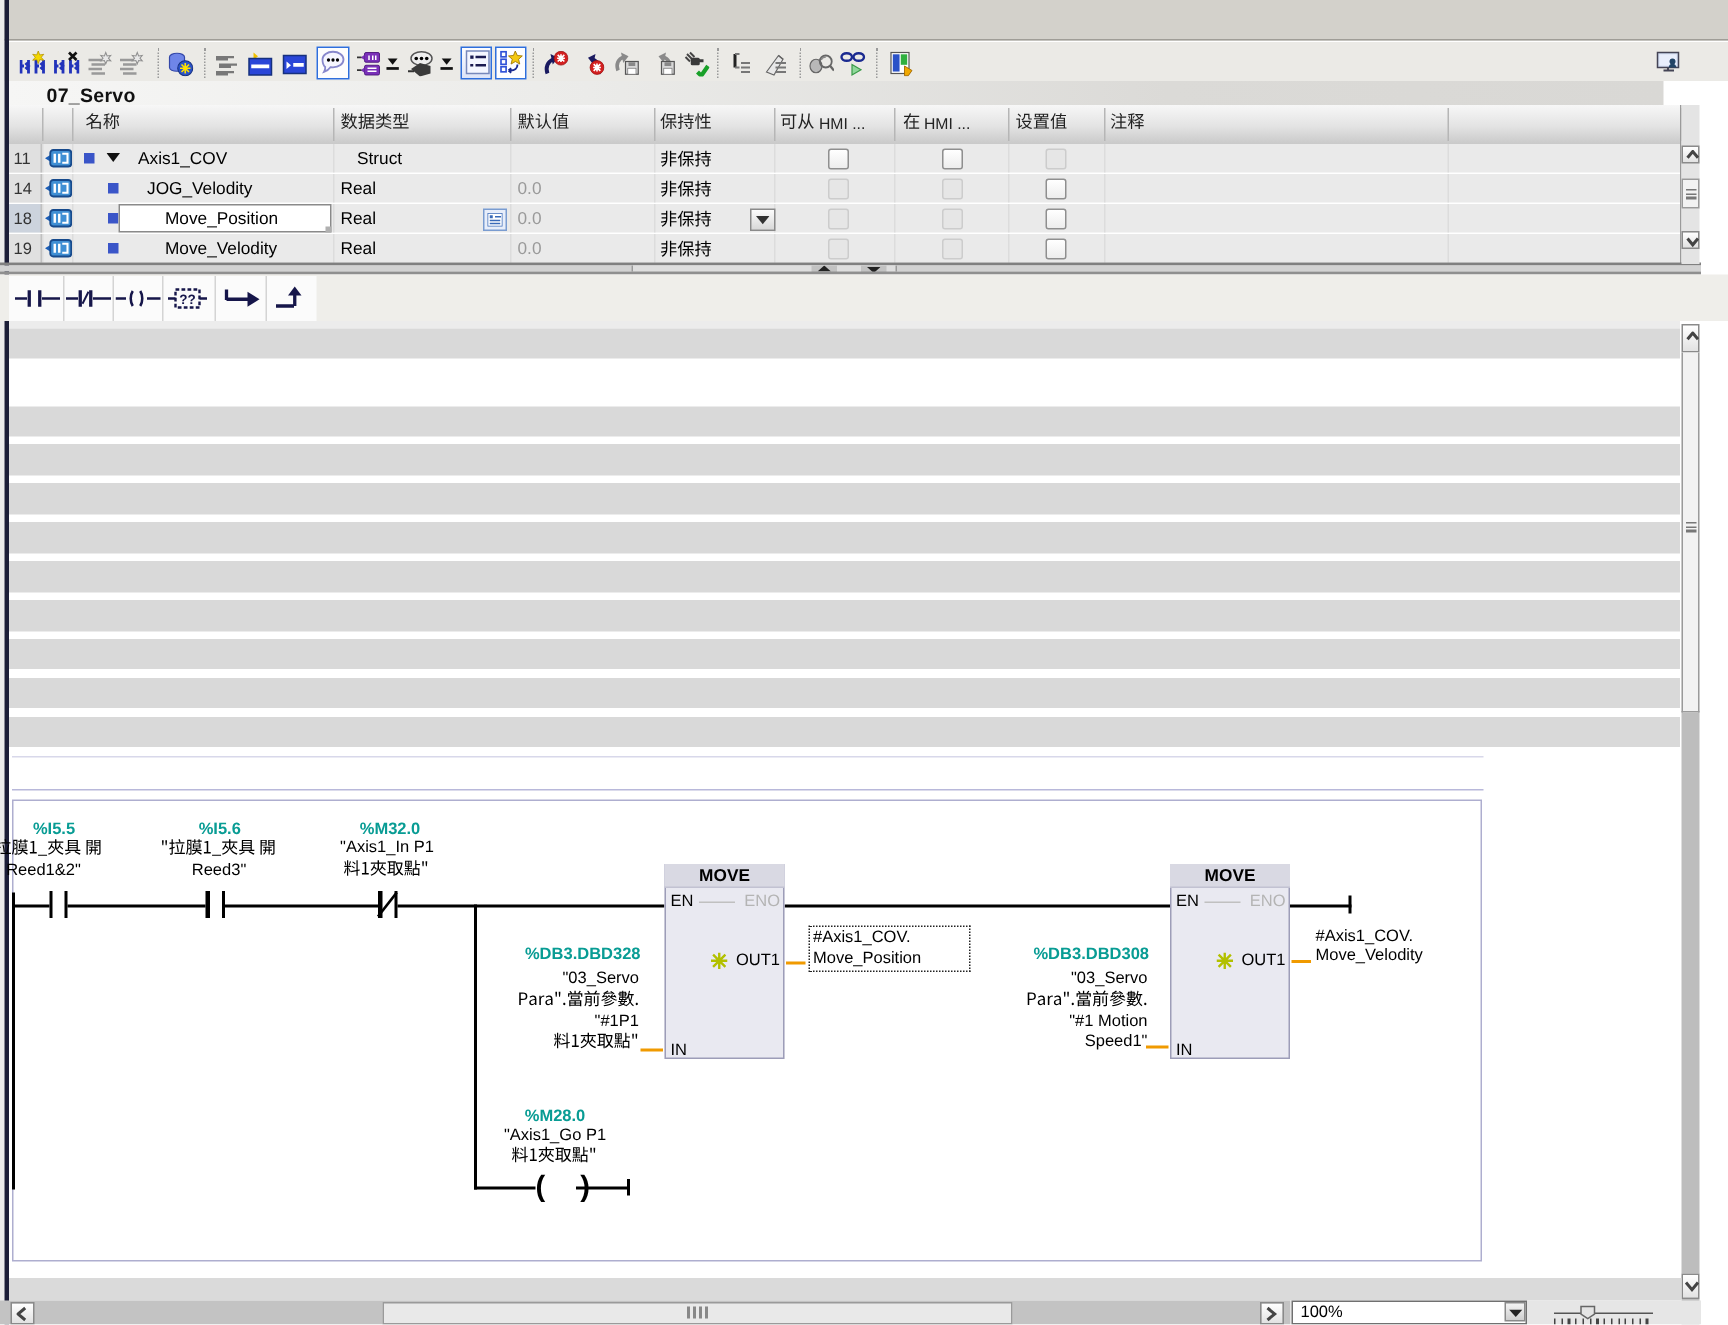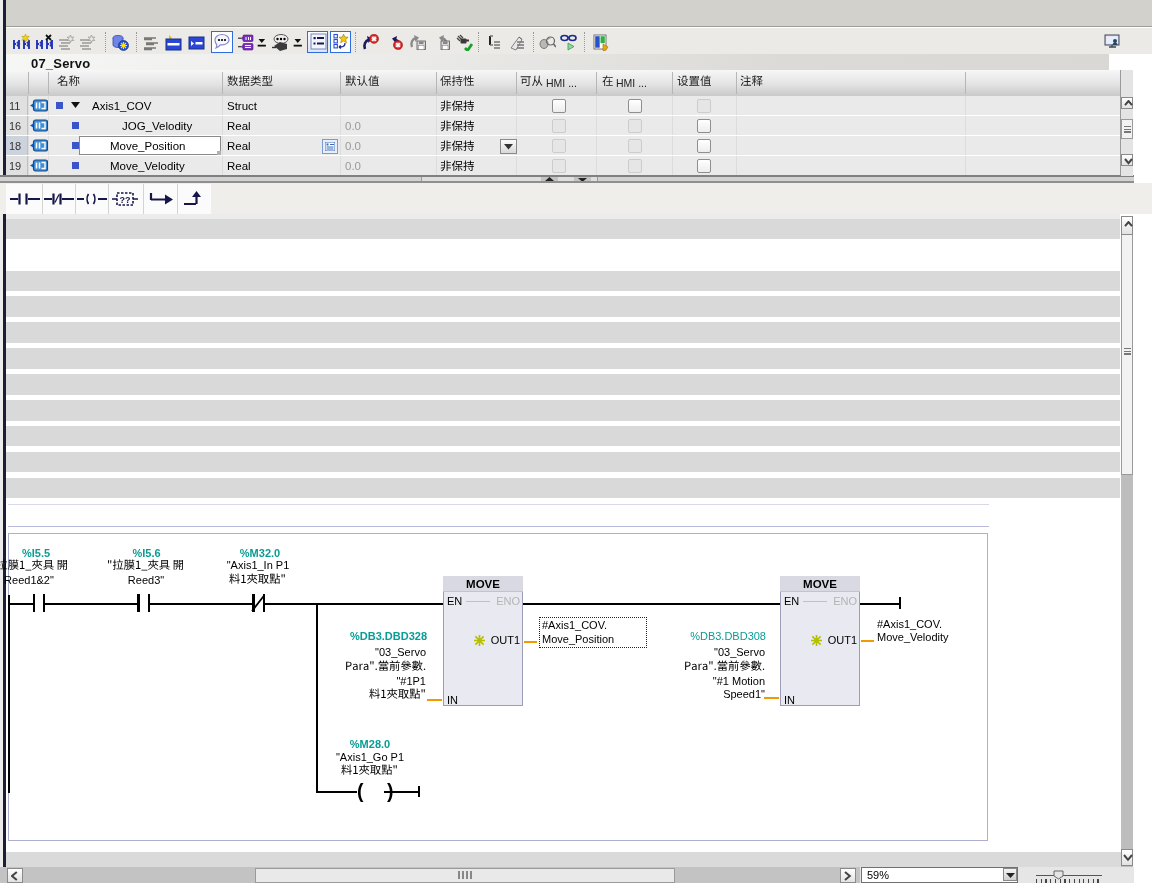--- a/index.html
+++ b/index.html
@@ -245,21 +245,21 @@
 <div class="abs" style="left:340px;top:156px;width:1px;height:19px;background:#dcdcdc"></div>
 <div class="abs" style="left:436px;top:156px;width:1px;height:19px;background:#dcdcdc"></div>
 <div class="abs" style="left:516px;top:156px;width:1px;height:19px;background:#dcdcdc"></div>
 <div class="abs" style="left:596px;top:156px;width:1px;height:19px;background:#dcdcdc"></div>
 <div class="abs" style="left:672px;top:156px;width:1px;height:19px;background:#dcdcdc"></div>
 <div class="abs" style="left:736px;top:156px;width:1px;height:19px;background:#dcdcdc"></div>
 <div class="abs" style="left:965px;top:156px;width:1px;height:19px;background:#dcdcdc"></div>
 <div class="abs" style="left:6px;top:96px;width:22px;height:19px;background:#e0e0e0;border-right:1px solid #c0c0c0"></div>
 <div class="t" style="left:9px;top:100px;font-size:11px;color:#333">11</div>
 <div class="abs" style="left:6px;top:116px;width:22px;height:19px;background:#e0e0e0;border-right:1px solid #c0c0c0"></div>
-<div class="t" style="left:9px;top:120px;font-size:11px;color:#333">16</div>
+<div class="t" style="left:9px;top:120px;font-size:11px;color:#333">14</div>
 <div class="abs" style="left:6px;top:136px;width:22px;height:19px;background:#ccd3dd;border-right:1px solid #c0c0c0"></div>
 <div class="t" style="left:9px;top:140px;font-size:11px;color:#333">18</div>
 <div class="abs" style="left:6px;top:156px;width:22px;height:19px;background:#e0e0e0;border-right:1px solid #c0c0c0"></div>
 <div class="t" style="left:9px;top:160px;font-size:11px;color:#333">19</div>
 <svg class="abs" style="left:29px;top:99px" width="19" height="13" viewBox="0 0 19 13">
     <path d="M5 4L1 6.5 5 9z" fill="#1d5fb8"></path>
     <rect x="4.5" y="1" width="14" height="11" rx="2" fill="#3f8fd4" stroke="#174a8c" stroke-width="1.2"></rect>
     <path d="M7.5 3.5v6M10.5 3.5v6" stroke="#fff" stroke-width="1.6"></path>
     <path d="M12.5 3.5h3.5v6h-3.5" stroke="#fff" stroke-width="1.4" fill="none"></path>
   </svg>
@@ -284,24 +284,24 @@
 <div class="abs" style="left:56px;top:102px;width:7px;height:7px;background:#3a55c8"></div>
 <svg class="abs" style="left:71px;top:102px" width="11" height="7" viewBox="0 0 11 7">
     <path d="M0 0h9L4.5 6z" fill="#111"></path>
   </svg>
 <div class="abs" style="left:72px;top:122px;width:7px;height:7px;background:#3a55c8"></div>
 <div class="abs" style="left:72px;top:142px;width:7px;height:7px;background:#3a55c8"></div>
 <div class="abs" style="left:72px;top:162px;width:7px;height:7px;background:#3a55c8"></div>
 <div class="abs" style="left:79px;top:136px;width:142px;height:19px;background:#fff;border:1px solid #8a8a8a"></div>
 <div class="abs" style="left:217px;top:151px;width:4px;height:4px;background:#b0b0b0"></div>
 <div class="t" style="left:92px;top:100px;font-size:11.5px;color:#000">Axis1_COV</div>
-<div class="t" style="left:122px;top:120px;font-size:11.5px;color:#000">JOG_Velodity</div>
+<div class="t" style="left:98px;top:120px;font-size:11.5px;color:#000">JOG_Velodity</div>
 <div class="t" style="left:110px;top:140px;font-size:11.5px;color:#000">Move_Position</div>
 <div class="t" style="left:110px;top:160px;font-size:11.5px;color:#000">Move_Velodity</div>
-<div class="t" style="left:227px;top:100px;font-size:11.5px;color:#000">Struct</div>
+<div class="t" style="left:238px;top:100px;font-size:11.5px;color:#000">Struct</div>
 <div class="t" style="left:227px;top:120px;font-size:11.5px;color:#000">Real</div>
 <div class="t" style="left:227px;top:140px;font-size:11.5px;color:#000">Real</div>
 <div class="t" style="left:227px;top:160px;font-size:11.5px;color:#000">Real</div>
 <div class="abs" style="left:322px;top:139px;width:16px;height:15px;background:#e8eefa;border:1px solid #7a9cd0"></div>
 <svg class="abs" style="left:325px;top:142px" width="10" height="9" viewBox="0 0 10 9">
     <rect x="0" y="0" width="10" height="9" fill="#fff" stroke="#3a6ab8" stroke-width="1"></rect>
     <rect x="1.5" y="1.5" width="2" height="2" fill="#3a6ab8"></rect>
     <path d="M5 2.5h4M1.5 5h7M1.5 7h7" stroke="#3a6ab8" stroke-width="1"></path>
   </svg>
 <div class="t" style="left:345px;top:120px;font-size:11.5px;color:#9a9a9a">0.0</div>
@@ -464,21 +464,21 @@
 <div class="t" style="left:877px;top:631px;font-size:11px;color:#000">Move_Velodity</div>
 <div class="t" style="left:427px;top:629.5px;font-size:11px;font-weight:bold;color:#089c94;transform:translateX(-100%)">%DB3.DBD328</div>
 <div class="t" style="left:426px;top:645.5px;font-size:11px;color:#000;transform:translateX(-100%)">"03_Servo</div>
 <svg style="position:absolute;left:344.9px;top:659.5px" width="82.1" height="13.11" viewBox="0 0 82.1 13.11">
     <path d="M1.1413000000000002 9.94H2.1809000000000003V6.6404H3.5482000000000005C5.367500000000001 6.6404 6.599200000000001 5.838099999999999 6.599200000000001 4.086599999999999C6.599200000000001 2.278599999999999 5.3562 1.657099999999998 3.503 1.657099999999998H1.1413000000000002ZM2.1809000000000003 5.7928999999999995V2.504599999999999H3.3674000000000004C4.825100000000001 2.504599999999999 5.5596000000000005 2.8774999999999986 5.5596000000000005 4.086599999999999C5.5596000000000005 5.2730999999999995 4.8703 5.7928999999999995 3.4126000000000003 5.7928999999999995Z M9.6021 10.0869C10.359200000000001 10.0869 11.0485 9.6914 11.6361 9.205499999999999H11.670000000000002L11.7604 9.94H12.6079V6.165799999999999C12.6079 4.640299999999999 11.9864 3.6458999999999993 10.483500000000001 3.6458999999999993C9.4891 3.6458999999999993 8.6303 4.086599999999999 8.076600000000001 4.448199999999999L8.472100000000001 5.160099999999999C8.958 4.832399999999999 9.6021 4.504699999999999 10.314 4.504699999999999C11.319700000000001 4.504699999999999 11.579600000000001 5.261799999999999 11.579600000000001 6.0527999999999995C8.9693 6.346599999999999 7.816700000000001 7.013299999999999 7.816700000000001 8.346699999999998C7.816700000000001 9.454099999999999 8.5738 10.0869 9.6021 10.0869ZM9.895900000000001 9.2507C9.2857 9.2507 8.8111 8.9795 8.8111 8.2789C8.8111 7.4879 9.511700000000001 6.979399999999999 11.579600000000001 6.742099999999999V8.4484C10.9807 8.9795 10.483500000000001 9.2507 9.895900000000001 9.2507Z M14.5496 9.94H15.5892V5.9963C15.996 4.956699999999999 16.6175 4.572499999999999 17.126 4.572499999999999C17.3859 4.572499999999999 17.5215 4.606399999999999 17.724899999999998 4.674199999999999L17.917 3.7814999999999985C17.724899999999998 3.6797999999999993 17.5328 3.6458999999999993 17.2616 3.6458999999999993C16.5836 3.6458999999999993 15.950800000000001 4.143099999999999 15.5214 4.922799999999999H15.4988L15.3971 3.804099999999999H14.5496Z M20.3521 10.0869C21.109199999999998 10.0869 21.798499999999997 9.6914 22.3861 9.205499999999999H22.419999999999998L22.510399999999997 9.94H23.3579V6.165799999999999C23.3579 4.640299999999999 22.7364 3.6458999999999993 21.2335 3.6458999999999993C20.2391 3.6458999999999993 19.3803 4.086599999999999 18.8266 4.448199999999999L19.222099999999998 5.160099999999999C19.708 4.832399999999999 20.3521 4.504699999999999 21.064 4.504699999999999C22.069699999999997 4.504699999999999 22.3296 5.261799999999999 22.3296 6.0527999999999995C19.719299999999997 6.346599999999999 18.566699999999997 7.013299999999999 18.566699999999997 8.346699999999998C18.566699999999997 9.454099999999999 19.3238 10.0869 20.3521 10.0869ZM20.645899999999997 9.2507C20.0357 9.2507 19.5611 8.9795 19.5611 8.2789C19.5611 7.4879 20.261699999999998 6.979399999999999 22.3296 6.742099999999999V8.4484C21.7307 8.9795 21.2335 9.2507 20.645899999999997 9.2507Z M25.503 4.482099999999999H26.147100000000002L26.3392 2.380299999999999L26.361800000000002 1.2276999999999987H25.277L25.2996 2.380299999999999ZM27.729100000000003 4.482099999999999H28.3506L28.5653 2.380299999999999L28.5879 1.2276999999999987H27.4918L27.514400000000002 2.380299999999999Z M31.1907 10.0869C31.5975 10.0869 31.936500000000002 9.7705 31.936500000000002 9.3072C31.936500000000002 8.8326 31.5975 8.5162 31.1907 8.5162C30.7726 8.5162 30.4449 8.8326 30.4449 9.3072C30.4449 9.7705 30.7726 10.0869 31.1907 10.0869Z M36.3082 4.391699999999999H40.5796V5.465199999999999H36.3082ZM35.517199999999995 3.7475999999999994V6.1206H41.4158V3.7475999999999994ZM38.0145 7.431399999999999V8.3354H35.291199999999996V7.431399999999999ZM38.8394 7.431399999999999H41.687V8.3354H38.8394ZM38.0145 8.9569V9.8835H35.291199999999996V8.9569ZM38.8394 8.9569H41.687V9.8835H38.8394ZM34.477599999999995 6.7646999999999995V10.8666H35.291199999999996V10.5389H41.687V10.844H42.5345V6.7646999999999995ZM41.4045 0.5496999999999979C41.1785 1.0016999999999978 40.7491 1.6457999999999995 40.4101 2.052599999999999L40.7265 2.176899999999999H38.8168V0.4479999999999986H37.958V2.176899999999999H35.957899999999995L36.3647 1.984799999999999C36.172599999999996 1.6005999999999982 35.7658 1.0242999999999984 35.3816 0.5835999999999988L34.6245 0.8999999999999986C34.9409 1.2728999999999981 35.291199999999996 1.7813999999999997 35.4946 2.176899999999999H33.6979V4.527299999999999H34.5115V2.922699999999999H42.3989V4.527299999999999H43.2351V2.176899999999999H41.2463C41.5627 1.8039999999999985 41.9469 1.306799999999999 42.2859 0.8434999999999988Z M50.885200000000005 4.131799999999999V8.7648H51.6762V4.131799999999999ZM53.179100000000005 3.792799999999999V9.781799999999999C53.179100000000005 9.9513 53.122600000000006 9.9965 52.9418 9.9965C52.749700000000004 10.0078 52.139500000000005 10.0078 51.4502 9.985199999999999C51.5745 10.2112 51.710100000000004 10.572799999999999 51.755300000000005 10.7988C52.6254 10.8101 53.2017 10.7875 53.5407 10.6519C53.891000000000005 10.5163 54.0153 10.279 54.0153 9.793099999999999V3.792799999999999ZM52.2299 0.39149999999999885C51.981300000000005 0.945199999999998 51.5519 1.690999999999999 51.1677 2.2333999999999987H47.7777L48.3314 2.0299999999999985C48.1167 1.5779999999999994 47.6308 0.9112999999999989 47.2014 0.4366999999999983L46.4104 0.719199999999999C46.8172 1.1824999999999992 47.2353 1.7926999999999982 47.45 2.2333999999999987H44.6589V3.013099999999999H54.7611V2.2333999999999987H52.12820000000001C52.4559 1.7700999999999993 52.8175 1.205099999999998 53.133900000000004 0.685299999999998ZM48.681700000000006 6.538699999999999V7.68H46.1618C46.184400000000004 7.3523 46.1957 7.0245999999999995 46.1957 6.730799999999999V6.538699999999999ZM48.681700000000006 5.871999999999999H46.1957V4.719399999999999H48.681700000000006ZM45.416000000000004 4.030099999999999V6.719499999999999C45.416000000000004 7.849499999999999 45.3369 9.329799999999999 44.579800000000006 10.3807C44.760600000000004 10.4824 45.088300000000004 10.731 45.2239 10.8666C45.732400000000005 10.166 45.981 9.2507 46.094 8.346699999999998H48.681700000000006V9.860899999999999C48.681700000000006 10.0078 48.636500000000005 10.052999999999999 48.478300000000004 10.052999999999999C48.3314 10.0643 47.811600000000006 10.0643 47.2353 10.041699999999999C47.3483 10.2564 47.4726 10.5841 47.5291 10.7988C48.2862 10.7988 48.794700000000006 10.7875 49.0998 10.6519C49.4162 10.5276 49.506600000000006 10.301599999999999 49.506600000000006 9.8722V4.030099999999999Z M61.3264 5.521699999999999C60.4902 6.165799999999999 58.9873 6.7646999999999995 57.7669 7.0924C57.9477 7.228 58.1398 7.465299999999999 58.2528 7.6235C59.5071 7.239299999999999 61.01 6.5839 61.9592 5.838099999999999ZM62.5581 6.617799999999999C61.5185 7.465299999999999 59.5636 8.154599999999999 57.8347 8.493599999999999C58.0042 8.674399999999999 58.185 8.9343 58.286699999999996 9.1151C60.0834 8.697 62.0383 7.9399 63.2022 6.945499999999999ZM63.8915 7.759099999999999C62.6372 9.069899999999999 60.0947 9.827 57.3262 10.1434C57.4957 10.3468 57.6539 10.6406 57.733 10.844C60.5919 10.437199999999999 63.2022 9.589699999999999 64.5921 8.098099999999999ZM57.518299999999996 2.696699999999999C57.8799 2.572399999999999 58.411 2.572399999999999 63.5412 2.346399999999999C63.7672 2.5497999999999985 63.970600000000005 2.7418999999999984 64.1175 2.9113999999999987L64.7842 2.538499999999999C64.2757 1.9734999999999987 63.2474 1.1937999999999995 62.4338 0.6739999999999995L61.8123 1.0129999999999981C62.14 1.2276999999999987 62.4903 1.4762999999999984 62.8293 1.7474999999999987L58.9534 1.8830999999999989C59.541 1.566699999999999 60.1286 1.1824999999999992 60.6823 0.7643999999999984L59.925200000000004 0.38019999999999854C59.2246 1.0016999999999978 58.2754 1.5553999999999988 57.9703 1.690999999999999C57.7104 1.849199999999998 57.4731 1.9395999999999987 57.2584 1.9621999999999984C57.3488 2.1655999999999986 57.4731 2.538499999999999 57.518299999999996 2.696699999999999ZM56.5917 4.967999999999999C56.7838 4.900199999999999 57.1228 4.854999999999999 59.202 4.730699999999999L59.3037 4.945399999999999C58.3319 5.702499999999999 57.1228 6.267499999999999 55.812 6.651699999999999C55.9702 6.821199999999999 56.2301 7.1602 56.3092 7.329699999999999C58.1285 6.7082 59.8009 5.7589999999999995 60.9422 4.391699999999999C62.1513 5.657299999999999 64.0384 6.7082 65.8238 7.228C65.9368 7.0245999999999995 66.1854 6.719499999999999 66.3662 6.5725999999999996C65.0441 6.233599999999999 63.6542 5.6008 62.5694 4.843699999999999C62.931 4.798499999999999 63.609 4.741999999999999 65.0102 4.640299999999999C65.1458 4.843699999999999 65.25880000000001 5.0470999999999995 65.3379 5.216599999999999L65.982 4.900199999999999C65.7447 4.414299999999999 65.191 3.7136999999999993 64.6938 3.216499999999999L64.0949 3.4989999999999988C64.2531 3.668499999999999 64.4113 3.8492999999999986 64.5695 4.0413999999999985L63.0214 4.120499999999999C63.2926 3.8153999999999986 63.5638 3.4537999999999993 63.7898 3.092199999999999L63.0101 2.787099999999999C62.7954 3.318199999999999 62.3773 3.837999999999999 62.253 3.9735999999999994C62.1287 4.097899999999999 62.004400000000004 4.188299999999999 61.8801 4.210899999999999L61.9253 4.335199999999999C61.7219 4.165699999999999 61.5411 3.9735999999999994 61.3829 3.792799999999999L61.575 3.476399999999999L60.7953 3.250399999999999C60.5354 3.702399999999999 60.219 4.109199999999999 59.8348 4.482099999999999C59.653999999999996 4.154399999999999 59.3941 3.7475999999999994 59.1455 3.442499999999999L58.5353 3.6571999999999987C58.6483 3.792799999999999 58.7613 3.962299999999999 58.863 4.120499999999999L57.5522 4.176999999999999C57.9025 3.837999999999999 58.2641 3.442499999999999 58.5692 3.0356999999999985L57.8008 2.7079999999999984C57.4731 3.2955999999999985 56.942 3.8492999999999986 56.7725 3.9848999999999988C56.6256 4.131799999999999 56.4674 4.233499999999999 56.3205 4.256099999999999C56.4222 4.448199999999999 56.5465 4.809799999999999 56.5917 4.967999999999999Z M74.3214 3.442499999999999H75.8808C75.73389999999999 4.7871999999999995 75.4966 5.939799999999999 75.1011 6.911599999999999C74.7169 5.917199999999999 74.457 4.7871999999999995 74.2762 3.578099999999999ZM67.1572 7.3523V7.973799999999999H68.61489999999999C68.38889999999999 8.346699999999998 68.1516 8.685699999999999 67.9369 8.9682C68.4567 9.1038 69.01039999999999 9.2959 69.5641 9.4993C68.9652 9.793099999999999 68.1629 10.052999999999999 67.07809999999999 10.2677C67.2137 10.4033 67.3832 10.6745 67.451 10.832699999999999C68.7618 10.561499999999999 69.6884 10.2112 70.3438 9.827C70.9088 10.0643 71.4173 10.3242 71.7902 10.5389L72.06139999999999 10.2903C72.2083 10.4485 72.3891 10.7197 72.45689999999999 10.8553C73.5869 10.2677 74.42309999999999 9.5106 75.0559 8.561399999999999C75.56439999999999 9.5106 76.21979999999999 10.279 77.056 10.7988C77.169 10.5841 77.4289 10.279 77.6097 10.1321C76.7057 9.6462 76.0164 8.8326 75.4966 7.8043C76.0842 6.629099999999999 76.4345 5.193999999999999 76.6492 3.442499999999999H77.5193V2.6853999999999987H74.5474C74.73949999999999 2.0073999999999987 74.90899999999999 1.2954999999999988 75.0446 0.5835999999999988L74.31009999999999 0.4479999999999986C73.9824 2.278599999999999 73.4513 4.131799999999999 72.7055 5.363499999999999V4.775899999999999H70.4794V4.289999999999999H72.4682V3.0017999999999985H73.11229999999999V2.3576999999999986H72.4682V1.1824999999999992H70.4794V0.4479999999999986H69.8014V1.1824999999999992H67.9256V2.3576999999999986H67.1572V3.0017999999999985H67.9256V4.289999999999999H69.8014V4.775899999999999H67.6657V6.629099999999999H69.3494C69.2364 6.866399999999999 69.1121 7.1037 68.9765 7.3523ZM71.1913 6.888999999999999V7.273199999999999V7.3523H69.7675C69.8918 7.114999999999999 70.0161 6.866399999999999 70.1291 6.629099999999999H72.7055V5.578199999999999C72.875 5.713799999999999 73.11229999999999 5.928499999999999 73.214 6.041499999999999C73.44 5.668599999999999 73.6434 5.239199999999999 73.8355 4.764599999999999C74.0502 5.871999999999999 74.3214 6.888999999999999 74.6943 7.7703999999999995C74.14059999999999 8.742199999999999 73.37219999999999 9.4993 72.3213 10.052999999999999L72.34389999999999 10.0304C71.9823 9.827 71.4964 9.600999999999999 70.97659999999999 9.375C71.4964 8.923 71.7224 8.4371 71.8128 7.973799999999999H73.0219V7.3523H71.8806V7.2844999999999995V6.888999999999999ZM68.6036 1.7700999999999993H69.8014V2.3915999999999986H68.6036ZM69.8014 3.6910999999999987H68.6036V2.9678999999999993H69.8014ZM70.4794 1.7700999999999993H71.7789V2.3915999999999986H70.4794ZM70.4794 3.6910999999999987V2.9678999999999993H71.7789V3.6910999999999987ZM68.4002 5.318299999999999H69.8014V6.075399999999999H68.4002ZM70.4794 5.318299999999999H71.94839999999999V6.075399999999999H70.4794ZM68.9878 8.6518 69.4059 7.973799999999999H71.1009C70.9879 8.3354 70.75059999999999 8.7196 70.2534 9.081199999999999C69.8353 8.923 69.4059 8.7761 68.9878 8.6518Z M79.5307 10.0869C79.9375 10.0869 80.2765 9.7705 80.2765 9.3072C80.2765 8.8326 79.9375 8.5162 79.5307 8.5162C79.1126 8.5162 78.7849 8.8326 78.7849 9.3072C78.7849 9.7705 79.1126 10.0869 79.5307 10.0869Z" fill="#000"></path>
   </svg>
 <div class="t" style="left:426px;top:674.5px;font-size:11px;color:#000;transform:translateX(-100%)">"#1P1</div>
 <svg style="position:absolute;left:369.17px;top:687.5px" width="57.83" height="13.11" viewBox="0 0 57.83 13.11">
     <path d="M0.6102000000000001 1.329399999999998C0.9040000000000001 2.120399999999999 1.1752 3.1712999999999987 1.2317 3.8492999999999986L1.8984 3.6797999999999993C1.8306000000000002 3.0017999999999985 1.5594000000000001 1.9621999999999984 1.2317 1.171199999999999ZM4.2601 1.137299999999998C4.1019000000000005 1.8943999999999992 3.7742000000000004 3.024399999999999 3.5143000000000004 3.6910999999999987L4.0680000000000005 3.8718999999999992C4.361800000000001 3.2277999999999993 4.723400000000001 2.1655999999999986 5.0059000000000005 1.3180999999999994ZM5.830800000000001 1.8378999999999994C6.4862 2.2333999999999987 7.2659 2.854899999999999 7.616200000000001 3.284299999999999L8.068200000000001 2.640199999999999C7.6953000000000005 2.210799999999999 6.9156 1.6344999999999992 6.2602 1.2502999999999993ZM5.2545 4.685499999999999C5.921200000000001 5.0470999999999995 6.7461 5.634699999999999 7.1416 6.041499999999999L7.5597 5.363499999999999C7.164200000000001 4.956699999999999 6.328 4.425599999999999 5.65 4.086599999999999ZM1.5142000000000002 5.702499999999999C1.3221 6.7082 0.8475 7.973799999999999 0.38420000000000004 8.629199999999999C0.5311 8.8891 0.7345 9.2959 0.8136000000000001 9.5784C1.4125 8.7648 1.8871000000000002 7.1602 2.1357000000000004 5.905899999999999ZM3.6612000000000005 5.713799999999999 3.1866000000000003 6.041499999999999C3.4465000000000003 6.549999999999999 4.0680000000000005 7.985099999999999 4.2601 8.6066L4.8703 7.973799999999999C4.7008 7.589599999999999 3.8872000000000004 6.0527999999999995 3.6612000000000005 5.713799999999999ZM0.5311 4.244799999999999V5.035799999999999H2.3504V10.844H3.1414000000000004V5.035799999999999H4.9946V4.244799999999999H3.1414000000000004V0.45929999999999893H2.3504V4.244799999999999ZM4.972 7.646099999999999 5.118900000000001 8.425799999999999 8.6445 7.781699999999999V10.832699999999999H9.458100000000002V7.634799999999999L10.9158 7.374899999999999L10.7802 6.595199999999999L9.458100000000002 6.8325V0.4479999999999986H8.6445V6.979399999999999Z M12.294400000000001 9.94H16.837000000000003V9.081199999999999H15.175900000000002V1.657099999999998H14.384900000000002C13.9329 1.916999999999998 13.401800000000001 2.109099999999999 12.667300000000001 2.244699999999999V2.9000999999999992H14.1476V9.081199999999999H12.294400000000001Z M25.6721 3.1712999999999987C25.4235 4.595099999999999 24.8698 5.7928999999999995 23.9658 6.549999999999999C23.7285 5.984999999999999 23.6494 5.499099999999999 23.6494 5.148799999999999V2.8435999999999986H28.259800000000002V2.0299999999999985H23.6494V0.4931999999999981H22.7341V2.0299999999999985H18.2028V2.8435999999999986H22.7341V5.148799999999999C22.7341 6.2562 21.8866 8.9569 18.022000000000002 10.1434C18.2028 10.3355 18.4627 10.6632 18.5757 10.8553C21.7962 9.793099999999999 22.9375 7.5557 23.1861 6.538699999999999C23.4573 7.5557 24.5986 9.8157 27.8643 10.8553C27.9773 10.629299999999999 28.225900000000003 10.2677 28.4067 10.0756C25.7851 9.2959 24.5421 7.838199999999999 23.9997 6.629099999999999C24.2031 6.742099999999999 24.4969 6.911599999999999 24.6212 7.0245999999999995C25.0732 6.606499999999999 25.4574 6.086699999999999 25.762500000000003 5.476499999999999C26.4631 6.075399999999999 27.220200000000002 6.798599999999999 27.627000000000002 7.273199999999999L28.169400000000003 6.674299999999999C27.7174 6.165799999999999 26.8247 5.374799999999999 26.0789 4.764599999999999C26.2484 4.301299999999999 26.384 3.8153999999999986 26.4857 3.284299999999999ZM20.3159 3.148699999999999C19.9543 4.741999999999999 19.2311 6.097999999999999 18.1576 6.934199999999999C18.3497 7.058499999999999 18.6661 7.329699999999999 18.7904 7.4765999999999995C19.4006 6.945499999999999 19.9317 6.2448999999999995 20.3385 5.431299999999999C20.8583 5.883299999999999 21.412 6.436999999999999 21.7058 6.787299999999999L22.1917 6.177099999999999C21.864 5.7928999999999995 21.2086 5.205299999999999 20.6549 4.741999999999999C20.8357 4.289999999999999 20.9826 3.804099999999999 21.1069 3.2955999999999985Z M35.6726 2.8774999999999986 34.859 3.0356999999999985C35.2319 4.900199999999999 35.763000000000005 6.538699999999999 36.5427 7.8834C35.876000000000005 8.821299999999999 35.062400000000004 9.521899999999999 34.1697 9.985199999999999C34.3618 10.1547 34.5991 10.4711 34.7234 10.6858C35.5935 10.177299999999999 36.3845 9.5106 37.0512 8.6631C37.672700000000006 9.5106 38.4185 10.2112 39.322500000000005 10.7197C39.4581 10.504999999999999 39.718 10.177299999999999 39.9101 10.0191C38.9722 9.533199999999999 38.2038 8.809999999999999 37.571 7.905999999999999C38.4863 6.459599999999999 39.1304 4.561199999999999 39.4129 2.120399999999999L38.8705 1.9734999999999987L38.723600000000005 2.0073999999999987H34.6443V2.832299999999999H38.475C38.2038 4.504699999999999 37.7179 5.928499999999999 37.0625 7.081099999999999C36.418400000000005 5.871999999999999 35.9664 4.448199999999999 35.6726 2.8774999999999986ZM29.1751 8.550099999999999 29.3333 9.386299999999999C30.4068 9.2281 31.8758 9.002099999999999 33.310900000000004 8.7648V10.821399999999999H34.1358V1.950899999999999H34.9268V1.1485999999999983H29.4124V1.950899999999999H30.282500000000002V8.4032ZM31.0961 1.950899999999999H33.310900000000004V3.4537999999999993H31.0961ZM31.0961 4.222199999999999H33.310900000000004V5.804199999999999H31.0961ZM31.0961 6.5725999999999996H33.310900000000004V7.973799999999999L31.0961 8.290199999999999Z M41.8763 2.041299999999999C42.057100000000005 2.5836999999999986 42.204 3.306899999999999 42.226600000000005 3.770199999999999L42.6786 3.6458999999999993C42.6447 3.1938999999999993 42.4865 2.470699999999999 42.2944 1.9282999999999983ZM42.283100000000005 8.561399999999999C42.4074 9.194199999999999 42.4639 10.0078 42.4413 10.5389L43.0402 10.4711C43.051500000000004 9.94 42.9837 9.1264 42.8594 8.5049ZM43.447 8.561399999999999C43.6843 9.137699999999999 43.8877 9.8948 43.9442 10.4033L44.5092 10.2677C44.4527 9.781799999999999 44.2267 9.0247 43.9894 8.4597ZM44.6109 8.538799999999998C44.9273 9.0925 45.2324 9.8383 45.345400000000005 10.3242L45.9104 10.1208C45.7974 9.6236 45.4923 8.9004 45.1533 8.346699999999998ZM41.2774 8.346699999999998C41.1531 9.036 40.9045 9.917399999999999 40.5542 10.4485L41.1644 10.7084C41.514700000000005 10.166 41.740700000000004 9.273299999999999 41.865 8.561399999999999ZM44.1815 1.8943999999999992C44.0798 2.4141999999999992 43.8538 3.216499999999999 43.6956 3.702399999999999L44.0572 3.837999999999999C44.260600000000004 3.3972999999999987 44.4866 2.662799999999999 44.6787 2.075199999999999ZM47.7862 0.47059999999999924V5.8267999999999995H46.1364V10.832699999999999H46.927400000000006V10.312899999999999H49.775000000000006V10.7875H50.5886V5.8267999999999995H48.6111V3.7136999999999993H51.029300000000006V2.922699999999999H48.6111V0.47059999999999924ZM46.927400000000006 9.521899999999999V6.595199999999999H49.775000000000006V9.521899999999999ZM41.7181 1.4762999999999984H42.938500000000005V4.210899999999999H41.7181ZM43.5148 1.4762999999999984H44.8256V4.210899999999999H43.5148ZM40.757600000000004 7.194099999999999V7.860799999999999H45.729600000000005V7.194099999999999H43.6052V6.290099999999999H45.594V5.612099999999999H43.6052V4.832399999999999H45.514900000000004V0.8547999999999991H41.0401V4.832399999999999H42.8481V5.612099999999999H40.961V6.290099999999999H42.8481V7.194099999999999Z M52.713 4.482099999999999H53.3571L53.5492 2.380299999999999L53.571799999999996 1.2276999999999987H52.487L52.5096 2.380299999999999ZM54.939099999999996 4.482099999999999H55.5606L55.7753 2.380299999999999L55.7979 1.2276999999999987H54.7018L54.7244 2.380299999999999Z" fill="#000"></path>
   </svg>
-<div class="t" style="left:766px;top:629.5px;font-size:11px;font-weight:normal;color:#089c94;transform:translateX(-100%)">%DB3.DBD308</div>
+<div class="t" style="left:766px;top:629.5px;font-size:11px;font-weight:bold;color:#089c94;transform:translateX(-100%)">%DB3.DBD308</div>
 <div class="t" style="left:765px;top:645.5px;font-size:11px;color:#000;transform:translateX(-100%)">"03_Servo</div>
 <svg style="position:absolute;left:683.9px;top:659.5px" width="82.1" height="13.11" viewBox="0 0 82.1 13.11">
     <path d="M1.1413000000000002 9.94H2.1809000000000003V6.6404H3.5482000000000005C5.367500000000001 6.6404 6.599200000000001 5.838099999999999 6.599200000000001 4.086599999999999C6.599200000000001 2.278599999999999 5.3562 1.657099999999998 3.503 1.657099999999998H1.1413000000000002ZM2.1809000000000003 5.7928999999999995V2.504599999999999H3.3674000000000004C4.825100000000001 2.504599999999999 5.5596000000000005 2.8774999999999986 5.5596000000000005 4.086599999999999C5.5596000000000005 5.2730999999999995 4.8703 5.7928999999999995 3.4126000000000003 5.7928999999999995Z M9.6021 10.0869C10.359200000000001 10.0869 11.0485 9.6914 11.6361 9.205499999999999H11.670000000000002L11.7604 9.94H12.6079V6.165799999999999C12.6079 4.640299999999999 11.9864 3.6458999999999993 10.483500000000001 3.6458999999999993C9.4891 3.6458999999999993 8.6303 4.086599999999999 8.076600000000001 4.448199999999999L8.472100000000001 5.160099999999999C8.958 4.832399999999999 9.6021 4.504699999999999 10.314 4.504699999999999C11.319700000000001 4.504699999999999 11.579600000000001 5.261799999999999 11.579600000000001 6.0527999999999995C8.9693 6.346599999999999 7.816700000000001 7.013299999999999 7.816700000000001 8.346699999999998C7.816700000000001 9.454099999999999 8.5738 10.0869 9.6021 10.0869ZM9.895900000000001 9.2507C9.2857 9.2507 8.8111 8.9795 8.8111 8.2789C8.8111 7.4879 9.511700000000001 6.979399999999999 11.579600000000001 6.742099999999999V8.4484C10.9807 8.9795 10.483500000000001 9.2507 9.895900000000001 9.2507Z M14.5496 9.94H15.5892V5.9963C15.996 4.956699999999999 16.6175 4.572499999999999 17.126 4.572499999999999C17.3859 4.572499999999999 17.5215 4.606399999999999 17.724899999999998 4.674199999999999L17.917 3.7814999999999985C17.724899999999998 3.6797999999999993 17.5328 3.6458999999999993 17.2616 3.6458999999999993C16.5836 3.6458999999999993 15.950800000000001 4.143099999999999 15.5214 4.922799999999999H15.4988L15.3971 3.804099999999999H14.5496Z M20.3521 10.0869C21.109199999999998 10.0869 21.798499999999997 9.6914 22.3861 9.205499999999999H22.419999999999998L22.510399999999997 9.94H23.3579V6.165799999999999C23.3579 4.640299999999999 22.7364 3.6458999999999993 21.2335 3.6458999999999993C20.2391 3.6458999999999993 19.3803 4.086599999999999 18.8266 4.448199999999999L19.222099999999998 5.160099999999999C19.708 4.832399999999999 20.3521 4.504699999999999 21.064 4.504699999999999C22.069699999999997 4.504699999999999 22.3296 5.261799999999999 22.3296 6.0527999999999995C19.719299999999997 6.346599999999999 18.566699999999997 7.013299999999999 18.566699999999997 8.346699999999998C18.566699999999997 9.454099999999999 19.3238 10.0869 20.3521 10.0869ZM20.645899999999997 9.2507C20.0357 9.2507 19.5611 8.9795 19.5611 8.2789C19.5611 7.4879 20.261699999999998 6.979399999999999 22.3296 6.742099999999999V8.4484C21.7307 8.9795 21.2335 9.2507 20.645899999999997 9.2507Z M25.503 4.482099999999999H26.147100000000002L26.3392 2.380299999999999L26.361800000000002 1.2276999999999987H25.277L25.2996 2.380299999999999ZM27.729100000000003 4.482099999999999H28.3506L28.5653 2.380299999999999L28.5879 1.2276999999999987H27.4918L27.514400000000002 2.380299999999999Z M31.1907 10.0869C31.5975 10.0869 31.936500000000002 9.7705 31.936500000000002 9.3072C31.936500000000002 8.8326 31.5975 8.5162 31.1907 8.5162C30.7726 8.5162 30.4449 8.8326 30.4449 9.3072C30.4449 9.7705 30.7726 10.0869 31.1907 10.0869Z M36.3082 4.391699999999999H40.5796V5.465199999999999H36.3082ZM35.517199999999995 3.7475999999999994V6.1206H41.4158V3.7475999999999994ZM38.0145 7.431399999999999V8.3354H35.291199999999996V7.431399999999999ZM38.8394 7.431399999999999H41.687V8.3354H38.8394ZM38.0145 8.9569V9.8835H35.291199999999996V8.9569ZM38.8394 8.9569H41.687V9.8835H38.8394ZM34.477599999999995 6.7646999999999995V10.8666H35.291199999999996V10.5389H41.687V10.844H42.5345V6.7646999999999995ZM41.4045 0.5496999999999979C41.1785 1.0016999999999978 40.7491 1.6457999999999995 40.4101 2.052599999999999L40.7265 2.176899999999999H38.8168V0.4479999999999986H37.958V2.176899999999999H35.957899999999995L36.3647 1.984799999999999C36.172599999999996 1.6005999999999982 35.7658 1.0242999999999984 35.3816 0.5835999999999988L34.6245 0.8999999999999986C34.9409 1.2728999999999981 35.291199999999996 1.7813999999999997 35.4946 2.176899999999999H33.6979V4.527299999999999H34.5115V2.922699999999999H42.3989V4.527299999999999H43.2351V2.176899999999999H41.2463C41.5627 1.8039999999999985 41.9469 1.306799999999999 42.2859 0.8434999999999988Z M50.885200000000005 4.131799999999999V8.7648H51.6762V4.131799999999999ZM53.179100000000005 3.792799999999999V9.781799999999999C53.179100000000005 9.9513 53.122600000000006 9.9965 52.9418 9.9965C52.749700000000004 10.0078 52.139500000000005 10.0078 51.4502 9.985199999999999C51.5745 10.2112 51.710100000000004 10.572799999999999 51.755300000000005 10.7988C52.6254 10.8101 53.2017 10.7875 53.5407 10.6519C53.891000000000005 10.5163 54.0153 10.279 54.0153 9.793099999999999V3.792799999999999ZM52.2299 0.39149999999999885C51.981300000000005 0.945199999999998 51.5519 1.690999999999999 51.1677 2.2333999999999987H47.7777L48.3314 2.0299999999999985C48.1167 1.5779999999999994 47.6308 0.9112999999999989 47.2014 0.4366999999999983L46.4104 0.719199999999999C46.8172 1.1824999999999992 47.2353 1.7926999999999982 47.45 2.2333999999999987H44.6589V3.013099999999999H54.7611V2.2333999999999987H52.12820000000001C52.4559 1.7700999999999993 52.8175 1.205099999999998 53.133900000000004 0.685299999999998ZM48.681700000000006 6.538699999999999V7.68H46.1618C46.184400000000004 7.3523 46.1957 7.0245999999999995 46.1957 6.730799999999999V6.538699999999999ZM48.681700000000006 5.871999999999999H46.1957V4.719399999999999H48.681700000000006ZM45.416000000000004 4.030099999999999V6.719499999999999C45.416000000000004 7.849499999999999 45.3369 9.329799999999999 44.579800000000006 10.3807C44.760600000000004 10.4824 45.088300000000004 10.731 45.2239 10.8666C45.732400000000005 10.166 45.981 9.2507 46.094 8.346699999999998H48.681700000000006V9.860899999999999C48.681700000000006 10.0078 48.636500000000005 10.052999999999999 48.478300000000004 10.052999999999999C48.3314 10.0643 47.811600000000006 10.0643 47.2353 10.041699999999999C47.3483 10.2564 47.4726 10.5841 47.5291 10.7988C48.2862 10.7988 48.794700000000006 10.7875 49.0998 10.6519C49.4162 10.5276 49.506600000000006 10.301599999999999 49.506600000000006 9.8722V4.030099999999999Z M61.3264 5.521699999999999C60.4902 6.165799999999999 58.9873 6.7646999999999995 57.7669 7.0924C57.9477 7.228 58.1398 7.465299999999999 58.2528 7.6235C59.5071 7.239299999999999 61.01 6.5839 61.9592 5.838099999999999ZM62.5581 6.617799999999999C61.5185 7.465299999999999 59.5636 8.154599999999999 57.8347 8.493599999999999C58.0042 8.674399999999999 58.185 8.9343 58.286699999999996 9.1151C60.0834 8.697 62.0383 7.9399 63.2022 6.945499999999999ZM63.8915 7.759099999999999C62.6372 9.069899999999999 60.0947 9.827 57.3262 10.1434C57.4957 10.3468 57.6539 10.6406 57.733 10.844C60.5919 10.437199999999999 63.2022 9.589699999999999 64.5921 8.098099999999999ZM57.518299999999996 2.696699999999999C57.8799 2.572399999999999 58.411 2.572399999999999 63.5412 2.346399999999999C63.7672 2.5497999999999985 63.970600000000005 2.7418999999999984 64.1175 2.9113999999999987L64.7842 2.538499999999999C64.2757 1.9734999999999987 63.2474 1.1937999999999995 62.4338 0.6739999999999995L61.8123 1.0129999999999981C62.14 1.2276999999999987 62.4903 1.4762999999999984 62.8293 1.7474999999999987L58.9534 1.8830999999999989C59.541 1.566699999999999 60.1286 1.1824999999999992 60.6823 0.7643999999999984L59.925200000000004 0.38019999999999854C59.2246 1.0016999999999978 58.2754 1.5553999999999988 57.9703 1.690999999999999C57.7104 1.849199999999998 57.4731 1.9395999999999987 57.2584 1.9621999999999984C57.3488 2.1655999999999986 57.4731 2.538499999999999 57.518299999999996 2.696699999999999ZM56.5917 4.967999999999999C56.7838 4.900199999999999 57.1228 4.854999999999999 59.202 4.730699999999999L59.3037 4.945399999999999C58.3319 5.702499999999999 57.1228 6.267499999999999 55.812 6.651699999999999C55.9702 6.821199999999999 56.2301 7.1602 56.3092 7.329699999999999C58.1285 6.7082 59.8009 5.7589999999999995 60.9422 4.391699999999999C62.1513 5.657299999999999 64.0384 6.7082 65.8238 7.228C65.9368 7.0245999999999995 66.1854 6.719499999999999 66.3662 6.5725999999999996C65.0441 6.233599999999999 63.6542 5.6008 62.5694 4.843699999999999C62.931 4.798499999999999 63.609 4.741999999999999 65.0102 4.640299999999999C65.1458 4.843699999999999 65.25880000000001 5.0470999999999995 65.3379 5.216599999999999L65.982 4.900199999999999C65.7447 4.414299999999999 65.191 3.7136999999999993 64.6938 3.216499999999999L64.0949 3.4989999999999988C64.2531 3.668499999999999 64.4113 3.8492999999999986 64.5695 4.0413999999999985L63.0214 4.120499999999999C63.2926 3.8153999999999986 63.5638 3.4537999999999993 63.7898 3.092199999999999L63.0101 2.787099999999999C62.7954 3.318199999999999 62.3773 3.837999999999999 62.253 3.9735999999999994C62.1287 4.097899999999999 62.004400000000004 4.188299999999999 61.8801 4.210899999999999L61.9253 4.335199999999999C61.7219 4.165699999999999 61.5411 3.9735999999999994 61.3829 3.792799999999999L61.575 3.476399999999999L60.7953 3.250399999999999C60.5354 3.702399999999999 60.219 4.109199999999999 59.8348 4.482099999999999C59.653999999999996 4.154399999999999 59.3941 3.7475999999999994 59.1455 3.442499999999999L58.5353 3.6571999999999987C58.6483 3.792799999999999 58.7613 3.962299999999999 58.863 4.120499999999999L57.5522 4.176999999999999C57.9025 3.837999999999999 58.2641 3.442499999999999 58.5692 3.0356999999999985L57.8008 2.7079999999999984C57.4731 3.2955999999999985 56.942 3.8492999999999986 56.7725 3.9848999999999988C56.6256 4.131799999999999 56.4674 4.233499999999999 56.3205 4.256099999999999C56.4222 4.448199999999999 56.5465 4.809799999999999 56.5917 4.967999999999999Z M74.3214 3.442499999999999H75.8808C75.73389999999999 4.7871999999999995 75.4966 5.939799999999999 75.1011 6.911599999999999C74.7169 5.917199999999999 74.457 4.7871999999999995 74.2762 3.578099999999999ZM67.1572 7.3523V7.973799999999999H68.61489999999999C68.38889999999999 8.346699999999998 68.1516 8.685699999999999 67.9369 8.9682C68.4567 9.1038 69.01039999999999 9.2959 69.5641 9.4993C68.9652 9.793099999999999 68.1629 10.052999999999999 67.07809999999999 10.2677C67.2137 10.4033 67.3832 10.6745 67.451 10.832699999999999C68.7618 10.561499999999999 69.6884 10.2112 70.3438 9.827C70.9088 10.0643 71.4173 10.3242 71.7902 10.5389L72.06139999999999 10.2903C72.2083 10.4485 72.3891 10.7197 72.45689999999999 10.8553C73.5869 10.2677 74.42309999999999 9.5106 75.0559 8.561399999999999C75.56439999999999 9.5106 76.21979999999999 10.279 77.056 10.7988C77.169 10.5841 77.4289 10.279 77.6097 10.1321C76.7057 9.6462 76.0164 8.8326 75.4966 7.8043C76.0842 6.629099999999999 76.4345 5.193999999999999 76.6492 3.442499999999999H77.5193V2.6853999999999987H74.5474C74.73949999999999 2.0073999999999987 74.90899999999999 1.2954999999999988 75.0446 0.5835999999999988L74.31009999999999 0.4479999999999986C73.9824 2.278599999999999 73.4513 4.131799999999999 72.7055 5.363499999999999V4.775899999999999H70.4794V4.289999999999999H72.4682V3.0017999999999985H73.11229999999999V2.3576999999999986H72.4682V1.1824999999999992H70.4794V0.4479999999999986H69.8014V1.1824999999999992H67.9256V2.3576999999999986H67.1572V3.0017999999999985H67.9256V4.289999999999999H69.8014V4.775899999999999H67.6657V6.629099999999999H69.3494C69.2364 6.866399999999999 69.1121 7.1037 68.9765 7.3523ZM71.1913 6.888999999999999V7.273199999999999V7.3523H69.7675C69.8918 7.114999999999999 70.0161 6.866399999999999 70.1291 6.629099999999999H72.7055V5.578199999999999C72.875 5.713799999999999 73.11229999999999 5.928499999999999 73.214 6.041499999999999C73.44 5.668599999999999 73.6434 5.239199999999999 73.8355 4.764599999999999C74.0502 5.871999999999999 74.3214 6.888999999999999 74.6943 7.7703999999999995C74.14059999999999 8.742199999999999 73.37219999999999 9.4993 72.3213 10.052999999999999L72.34389999999999 10.0304C71.9823 9.827 71.4964 9.600999999999999 70.97659999999999 9.375C71.4964 8.923 71.7224 8.4371 71.8128 7.973799999999999H73.0219V7.3523H71.8806V7.2844999999999995V6.888999999999999ZM68.6036 1.7700999999999993H69.8014V2.3915999999999986H68.6036ZM69.8014 3.6910999999999987H68.6036V2.9678999999999993H69.8014ZM70.4794 1.7700999999999993H71.7789V2.3915999999999986H70.4794ZM70.4794 3.6910999999999987V2.9678999999999993H71.7789V3.6910999999999987ZM68.4002 5.318299999999999H69.8014V6.075399999999999H68.4002ZM70.4794 5.318299999999999H71.94839999999999V6.075399999999999H70.4794ZM68.9878 8.6518 69.4059 7.973799999999999H71.1009C70.9879 8.3354 70.75059999999999 8.7196 70.2534 9.081199999999999C69.8353 8.923 69.4059 8.7761 68.9878 8.6518Z M79.5307 10.0869C79.9375 10.0869 80.2765 9.7705 80.2765 9.3072C80.2765 8.8326 79.9375 8.5162 79.5307 8.5162C79.1126 8.5162 78.7849 8.8326 78.7849 9.3072C78.7849 9.7705 79.1126 10.0869 79.5307 10.0869Z" fill="#000"></path>
   </svg>
 <div class="t" style="left:765px;top:674.5px;font-size:11px;color:#000;transform:translateX(-100%)">"#1 Motion</div>
 <div class="t" style="left:765px;top:687.5px;font-size:11px;color:#000;transform:translateX(-100%)">Speed1"</div>
 <div class="t" style="left:370px;top:737.5px;font-size:11px;font-weight:bold;color:#089c94;transform:translateX(-50%)">%M28.0</div>
 <div class="t" style="left:370px;top:751px;font-size:11px;color:#000;transform:translateX(-50%)">"Axis1_Go P1</div>
 <svg style="position:absolute;left:341.08px;top:763.5px" width="57.83" height="13.11" viewBox="0 0 57.83 13.11">
     <path d="M0.6102000000000001 1.329399999999998C0.9040000000000001 2.120399999999999 1.1752 3.1712999999999987 1.2317 3.8492999999999986L1.8984 3.6797999999999993C1.8306000000000002 3.0017999999999985 1.5594000000000001 1.9621999999999984 1.2317 1.171199999999999ZM4.2601 1.137299999999998C4.1019000000000005 1.8943999999999992 3.7742000000000004 3.024399999999999 3.5143000000000004 3.6910999999999987L4.0680000000000005 3.8718999999999992C4.361800000000001 3.2277999999999993 4.723400000000001 2.1655999999999986 5.0059000000000005 1.3180999999999994ZM5.830800000000001 1.8378999999999994C6.4862 2.2333999999999987 7.2659 2.854899999999999 7.616200000000001 3.284299999999999L8.068200000000001 2.640199999999999C7.6953000000000005 2.210799999999999 6.9156 1.6344999999999992 6.2602 1.2502999999999993ZM5.2545 4.685499999999999C5.921200000000001 5.0470999999999995 6.7461 5.634699999999999 7.1416 6.041499999999999L7.5597 5.363499999999999C7.164200000000001 4.956699999999999 6.328 4.425599999999999 5.65 4.086599999999999ZM1.5142000000000002 5.702499999999999C1.3221 6.7082 0.8475 7.973799999999999 0.38420000000000004 8.629199999999999C0.5311 8.8891 0.7345 9.2959 0.8136000000000001 9.5784C1.4125 8.7648 1.8871000000000002 7.1602 2.1357000000000004 5.905899999999999ZM3.6612000000000005 5.713799999999999 3.1866000000000003 6.041499999999999C3.4465000000000003 6.549999999999999 4.0680000000000005 7.985099999999999 4.2601 8.6066L4.8703 7.973799999999999C4.7008 7.589599999999999 3.8872000000000004 6.0527999999999995 3.6612000000000005 5.713799999999999ZM0.5311 4.244799999999999V5.035799999999999H2.3504V10.844H3.1414000000000004V5.035799999999999H4.9946V4.244799999999999H3.1414000000000004V0.45929999999999893H2.3504V4.244799999999999ZM4.972 7.646099999999999 5.118900000000001 8.425799999999999 8.6445 7.781699999999999V10.832699999999999H9.458100000000002V7.634799999999999L10.9158 7.374899999999999L10.7802 6.595199999999999L9.458100000000002 6.8325V0.4479999999999986H8.6445V6.979399999999999Z M12.294400000000001 9.94H16.837000000000003V9.081199999999999H15.175900000000002V1.657099999999998H14.384900000000002C13.9329 1.916999999999998 13.401800000000001 2.109099999999999 12.667300000000001 2.244699999999999V2.9000999999999992H14.1476V9.081199999999999H12.294400000000001Z M25.6721 3.1712999999999987C25.4235 4.595099999999999 24.8698 5.7928999999999995 23.9658 6.549999999999999C23.7285 5.984999999999999 23.6494 5.499099999999999 23.6494 5.148799999999999V2.8435999999999986H28.259800000000002V2.0299999999999985H23.6494V0.4931999999999981H22.7341V2.0299999999999985H18.2028V2.8435999999999986H22.7341V5.148799999999999C22.7341 6.2562 21.8866 8.9569 18.022000000000002 10.1434C18.2028 10.3355 18.4627 10.6632 18.5757 10.8553C21.7962 9.793099999999999 22.9375 7.5557 23.1861 6.538699999999999C23.4573 7.5557 24.5986 9.8157 27.8643 10.8553C27.9773 10.629299999999999 28.225900000000003 10.2677 28.4067 10.0756C25.7851 9.2959 24.5421 7.838199999999999 23.9997 6.629099999999999C24.2031 6.742099999999999 24.4969 6.911599999999999 24.6212 7.0245999999999995C25.0732 6.606499999999999 25.4574 6.086699999999999 25.762500000000003 5.476499999999999C26.4631 6.075399999999999 27.220200000000002 6.798599999999999 27.627000000000002 7.273199999999999L28.169400000000003 6.674299999999999C27.7174 6.165799999999999 26.8247 5.374799999999999 26.0789 4.764599999999999C26.2484 4.301299999999999 26.384 3.8153999999999986 26.4857 3.284299999999999ZM20.3159 3.148699999999999C19.9543 4.741999999999999 19.2311 6.097999999999999 18.1576 6.934199999999999C18.3497 7.058499999999999 18.6661 7.329699999999999 18.7904 7.4765999999999995C19.4006 6.945499999999999 19.9317 6.2448999999999995 20.3385 5.431299999999999C20.8583 5.883299999999999 21.412 6.436999999999999 21.7058 6.787299999999999L22.1917 6.177099999999999C21.864 5.7928999999999995 21.2086 5.205299999999999 20.6549 4.741999999999999C20.8357 4.289999999999999 20.9826 3.804099999999999 21.1069 3.2955999999999985Z M35.6726 2.8774999999999986 34.859 3.0356999999999985C35.2319 4.900199999999999 35.763000000000005 6.538699999999999 36.5427 7.8834C35.876000000000005 8.821299999999999 35.062400000000004 9.521899999999999 34.1697 9.985199999999999C34.3618 10.1547 34.5991 10.4711 34.7234 10.6858C35.5935 10.177299999999999 36.3845 9.5106 37.0512 8.6631C37.672700000000006 9.5106 38.4185 10.2112 39.322500000000005 10.7197C39.4581 10.504999999999999 39.718 10.177299999999999 39.9101 10.0191C38.9722 9.533199999999999 38.2038 8.809999999999999 37.571 7.905999999999999C38.4863 6.459599999999999 39.1304 4.561199999999999 39.4129 2.120399999999999L38.8705 1.9734999999999987L38.723600000000005 2.0073999999999987H34.6443V2.832299999999999H38.475C38.2038 4.504699999999999 37.7179 5.928499999999999 37.0625 7.081099999999999C36.418400000000005 5.871999999999999 35.9664 4.448199999999999 35.6726 2.8774999999999986ZM29.1751 8.550099999999999 29.3333 9.386299999999999C30.4068 9.2281 31.8758 9.002099999999999 33.310900000000004 8.7648V10.821399999999999H34.1358V1.950899999999999H34.9268V1.1485999999999983H29.4124V1.950899999999999H30.282500000000002V8.4032ZM31.0961 1.950899999999999H33.310900000000004V3.4537999999999993H31.0961ZM31.0961 4.222199999999999H33.310900000000004V5.804199999999999H31.0961ZM31.0961 6.5725999999999996H33.310900000000004V7.973799999999999L31.0961 8.290199999999999Z M41.8763 2.041299999999999C42.057100000000005 2.5836999999999986 42.204 3.306899999999999 42.226600000000005 3.770199999999999L42.6786 3.6458999999999993C42.6447 3.1938999999999993 42.4865 2.470699999999999 42.2944 1.9282999999999983ZM42.283100000000005 8.561399999999999C42.4074 9.194199999999999 42.4639 10.0078 42.4413 10.5389L43.0402 10.4711C43.051500000000004 9.94 42.9837 9.1264 42.8594 8.5049ZM43.447 8.561399999999999C43.6843 9.137699999999999 43.8877 9.8948 43.9442 10.4033L44.5092 10.2677C44.4527 9.781799999999999 44.2267 9.0247 43.9894 8.4597ZM44.6109 8.538799999999998C44.9273 9.0925 45.2324 9.8383 45.345400000000005 10.3242L45.9104 10.1208C45.7974 9.6236 45.4923 8.9004 45.1533 8.346699999999998ZM41.2774 8.346699999999998C41.1531 9.036 40.9045 9.917399999999999 40.5542 10.4485L41.1644 10.7084C41.514700000000005 10.166 41.740700000000004 9.273299999999999 41.865 8.561399999999999ZM44.1815 1.8943999999999992C44.0798 2.4141999999999992 43.8538 3.216499999999999 43.6956 3.702399999999999L44.0572 3.837999999999999C44.260600000000004 3.3972999999999987 44.4866 2.662799999999999 44.6787 2.075199999999999ZM47.7862 0.47059999999999924V5.8267999999999995H46.1364V10.832699999999999H46.927400000000006V10.312899999999999H49.775000000000006V10.7875H50.5886V5.8267999999999995H48.6111V3.7136999999999993H51.029300000000006V2.922699999999999H48.6111V0.47059999999999924ZM46.927400000000006 9.521899999999999V6.595199999999999H49.775000000000006V9.521899999999999ZM41.7181 1.4762999999999984H42.938500000000005V4.210899999999999H41.7181ZM43.5148 1.4762999999999984H44.8256V4.210899999999999H43.5148ZM40.757600000000004 7.194099999999999V7.860799999999999H45.729600000000005V7.194099999999999H43.6052V6.290099999999999H45.594V5.612099999999999H43.6052V4.832399999999999H45.514900000000004V0.8547999999999991H41.0401V4.832399999999999H42.8481V5.612099999999999H40.961V6.290099999999999H42.8481V7.194099999999999Z M52.713 4.482099999999999H53.3571L53.5492 2.380299999999999L53.571799999999996 1.2276999999999987H52.487L52.5096 2.380299999999999ZM54.939099999999996 4.482099999999999H55.5606L55.7753 2.380299999999999L55.7979 1.2276999999999987H54.7018L54.7244 2.380299999999999Z" fill="#000"></path>
@@ -520,21 +520,21 @@
 <div class="abs" style="left:255px;top:867.5px;width:420px;height:15px;background:#e9e9e9;border:1px solid #9a9a9a"></div>
 <div class="abs" style="left:458px;top:871px;width:1.5px;height:8px;background:#888"></div>
 <div class="abs" style="left:462px;top:871px;width:1.5px;height:8px;background:#888"></div>
 <div class="abs" style="left:466px;top:871px;width:1.5px;height:8px;background:#888"></div>
 <div class="abs" style="left:470px;top:871px;width:1.5px;height:8px;background:#888"></div>
 <div class="abs" style="left:840px;top:867.5px;width:16px;height:15px;background:linear-gradient(#ffffff,#e2e2e2);border:1px solid #8a8a8a"></div>
 <svg class="abs" style="left:844px;top:871px" width="10" height="10" viewBox="-1 -1 10 10">
     <path d="M0 0 L4.8 4.0 L0 8" fill="none" stroke="#444" stroke-width="2"></path>
   </svg>
 <div class="abs" style="left:861px;top:866.5px;width:157px;height:16px;background:#fff;border:1px solid #707070"></div>
-<div class="t" style="left:867px;top:869px;font-size:11px;color:#000">59%</div>
+<div class="t" style="left:867px;top:869px;font-size:11px;color:#000">100%</div>
 <div class="abs" style="left:1002.5px;top:868px;width:14.5px;height:13px;background:linear-gradient(#f4f4f4,#cfcfcf);border:1px solid #8a8a8a"></div>
 <svg class="abs" style="left:1005.5px;top:872.5px" width="9" height="5" viewBox="0 0 9 5">
     <path d="M0 0h9L4.5 5z" fill="#222"></path>
   </svg>
 <div class="abs" style="left:1036px;top:874.5px;width:66px;height:1.5px;background:#555"></div>
 <div class="abs" style="left:1036.0px;top:879px;width:1.3px;height:3.5px;background:#444"></div>
 <div class="abs" style="left:1040.7px;top:879px;width:1.3px;height:3.5px;background:#444"></div>
 <div class="abs" style="left:1045.4px;top:879px;width:1.3px;height:3.5px;background:#444"></div>
 <div class="abs" style="left:1050.2px;top:879px;width:1.3px;height:3.5px;background:#444"></div>
 <div class="abs" style="left:1054.9px;top:879px;width:1.3px;height:3.5px;background:#444"></div>

